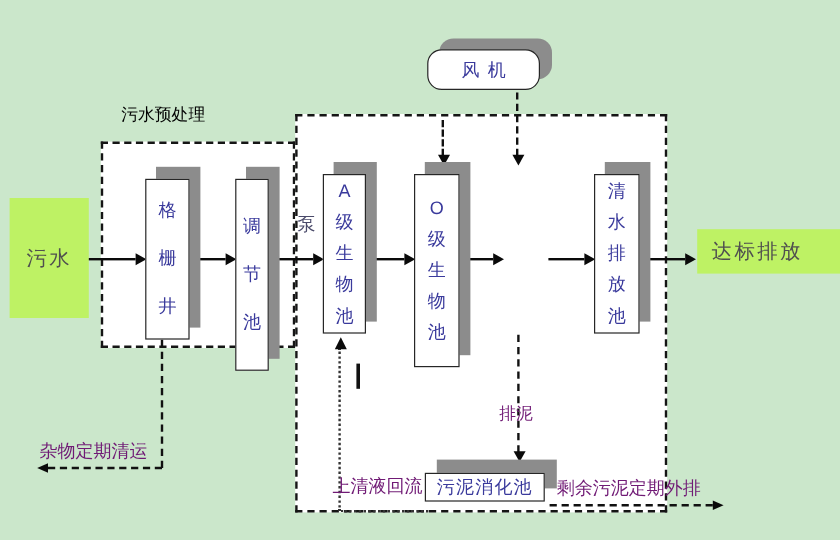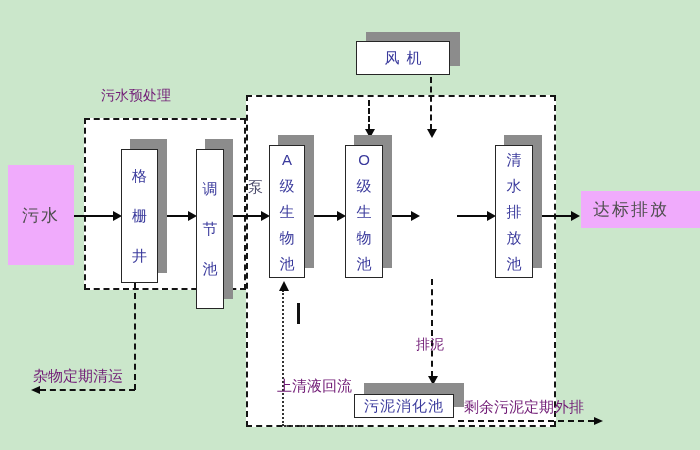--- a/index.html
+++ b/index.html
@@ -12,21 +12,21 @@
   
   .node { position:absolute; background:#fff; border:1px solid #262626; box-sizing:border-box;
           box-shadow:9px -10px 0 0 #8c8c8c; z-index:3;
           display:flex; align-items:center; justify-content:center; }
   .vtext { width:17px; word-break:break-all; text-align:center; color:#3a3a9c; font-size:15px; }
   .lh40 { line-height:40px; }
   .lh26 { line-height:26px; }
   .htext { color:#3a3a9c; font-size:15px; letter-spacing:7px; padding-left:7px; white-space:nowrap; }
 
   
-  .plain { position:absolute; background:#f0abfc; display:flex; align-items:center; z-index:2;
+  .plain { position:absolute; background:#bef264; display:flex; align-items:center; z-index:2;
            color:#4f4f4f; font-size:17px; letter-spacing:2px; }
 
   .lbl { position:absolute; color:#701a75; font-size:15px; white-space:nowrap; z-index:4; }
 
   
   .harrow { position:absolute; height:2px; background:#0a0a0a; z-index:2; }
   .harrow::after { content:''; position:absolute; right:-9px; top:-4px; width:0; height:0;
                    border-top:5px solid transparent; border-bottom:5px solid transparent;
                    border-left:9px solid #0a0a0a; }
 
@@ -51,40 +51,40 @@
   .tick { position:absolute; width:3px; background:#111; z-index:2; }
 </style>
 </head>
 <body>
 
 <div class="stage">
 
   <div class="region" style="left:84px; top:118px; width:162px; height:172px;"></div>
   <div class="region" style="left:246px; top:95px; width:310px; height:332px;"></div>
 
-  <div class="lbl" style="left:101px; top:87px; font-size:14px; color:#701a75;">污水预处理</div>
+  <div class="lbl" style="left:101px; top:87px; font-size:14px; color:#000000;">污水预处理</div>
 
   <div class="plain" style="left:8px; top:165px; width:66px; height:100px; justify-content:center;">
     <span>污水</span>
   </div>
 
-  <div class="node" style="left:356px; top:41px; width:94px; height:34px; box-shadow:10px -9px 0 0 #8c8c8c;">
+  <div class="node" style="left:356px; top:41px; width:94px; height:34px; box-shadow:10px -9px 0 0 #8c8c8c;border-radius:12px;">
     <span class="htext">风机</span>
   </div>
 
   <div class="node" style="left:121px; top:149px; width:37px; height:134px;">
     <span class="vtext lh40">格栅井</span>
   </div>
   <div class="node" style="left:196px; top:149px; width:28px; height:160px;">
     <span class="vtext lh40">调节池</span>
   </div>
   <div class="node" style="left:269px; top:145px; width:36px; height:133px;">
     <span class="vtext lh26">A级生物池</span>
   </div>
-  <div class="node" style="left:345px; top:145px; width:38px; height:133px;">
+  <div class="node" style="left:345px; top:145px; width:38px; height:161px;">
     <span class="vtext lh26">O级生物池</span>
   </div>
   <div class="node" style="left:495px; top:145px; width:38px; height:133px;">
     <span class="vtext lh26">清水排放池</span>
   </div>
 
   <div class="node" style="left:354px; top:394px; width:100px; height:24px; box-shadow:10px -11px 0 0 #8c8c8c;font-family:Liberation Mono, monospace;">
     <span style="color:#3a3a9c; font-size:15px; letter-spacing:1px;">污泥消化池</span>
   </div>
 
@@ -107,19 +107,19 @@
 
   <div class="vdash down" style="left:431px; top:279px; height:98px;"></div>
   <div class="lbl" style="left:416px; top:336px; font-size:14px;">排泥</div>
 
   <div class="vdash" style="left:134px; top:283px; height:107px;"></div>
   <div class="hdash left" style="left:40px; top:389px; width:95px;"></div>
   <div class="lbl" style="left:33px; top:367px;">杂物定期清运</div>
 
   <div class="hdot" style="left:284px; top:425px; width:73px;"></div>
   <div class="vdot up" style="left:282px; top:290px; height:136px;"></div>
-  <div class="lbl" style="left:249px; top:377px;padding-left:28px;">上清液回流</div>
+  <div class="lbl" style="left:249px; top:396px;padding-left:28px;">上清液回流</div>
   <div class="tick" style="left:297px; top:303px; height:21px;"></div>
 
   <div class="hdash right" style="left:458px; top:420px; width:136px;"></div>
   <div class="lbl" style="left:464px; top:398px;">剩余污泥定期外排</div>
 
 </div>
 
 </body></html>

